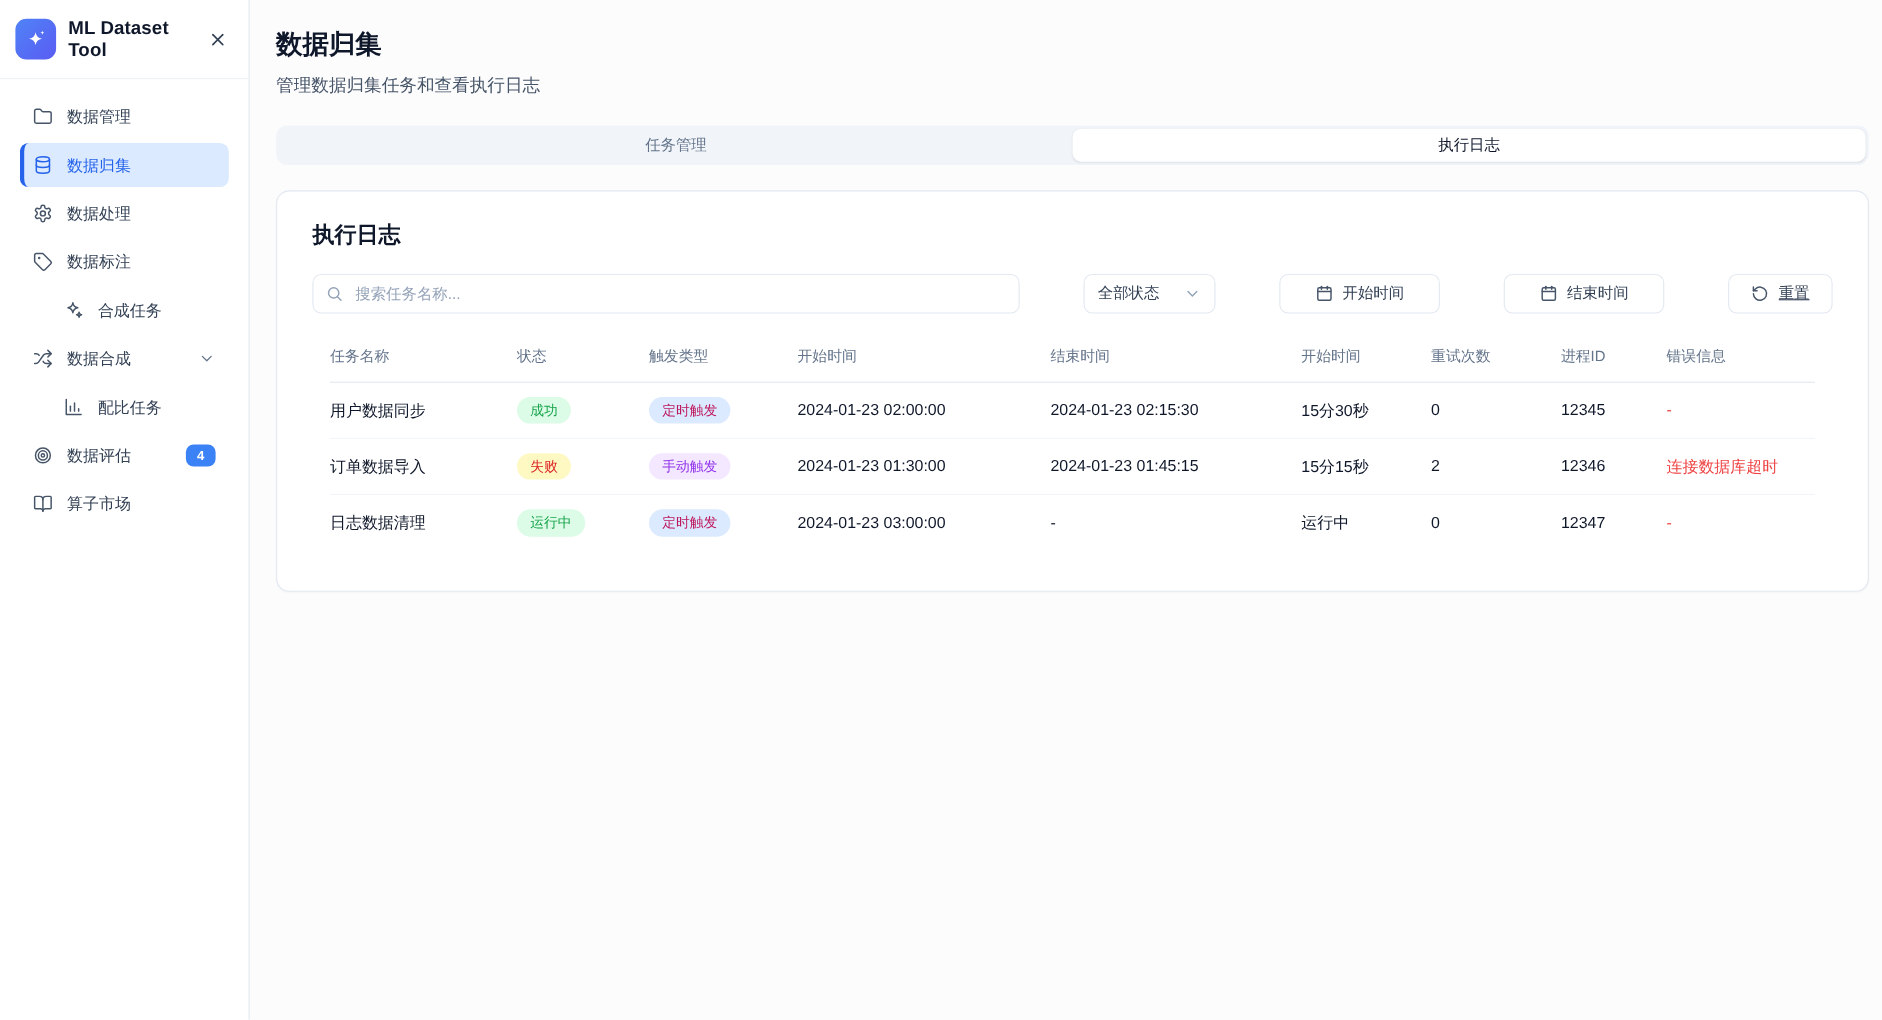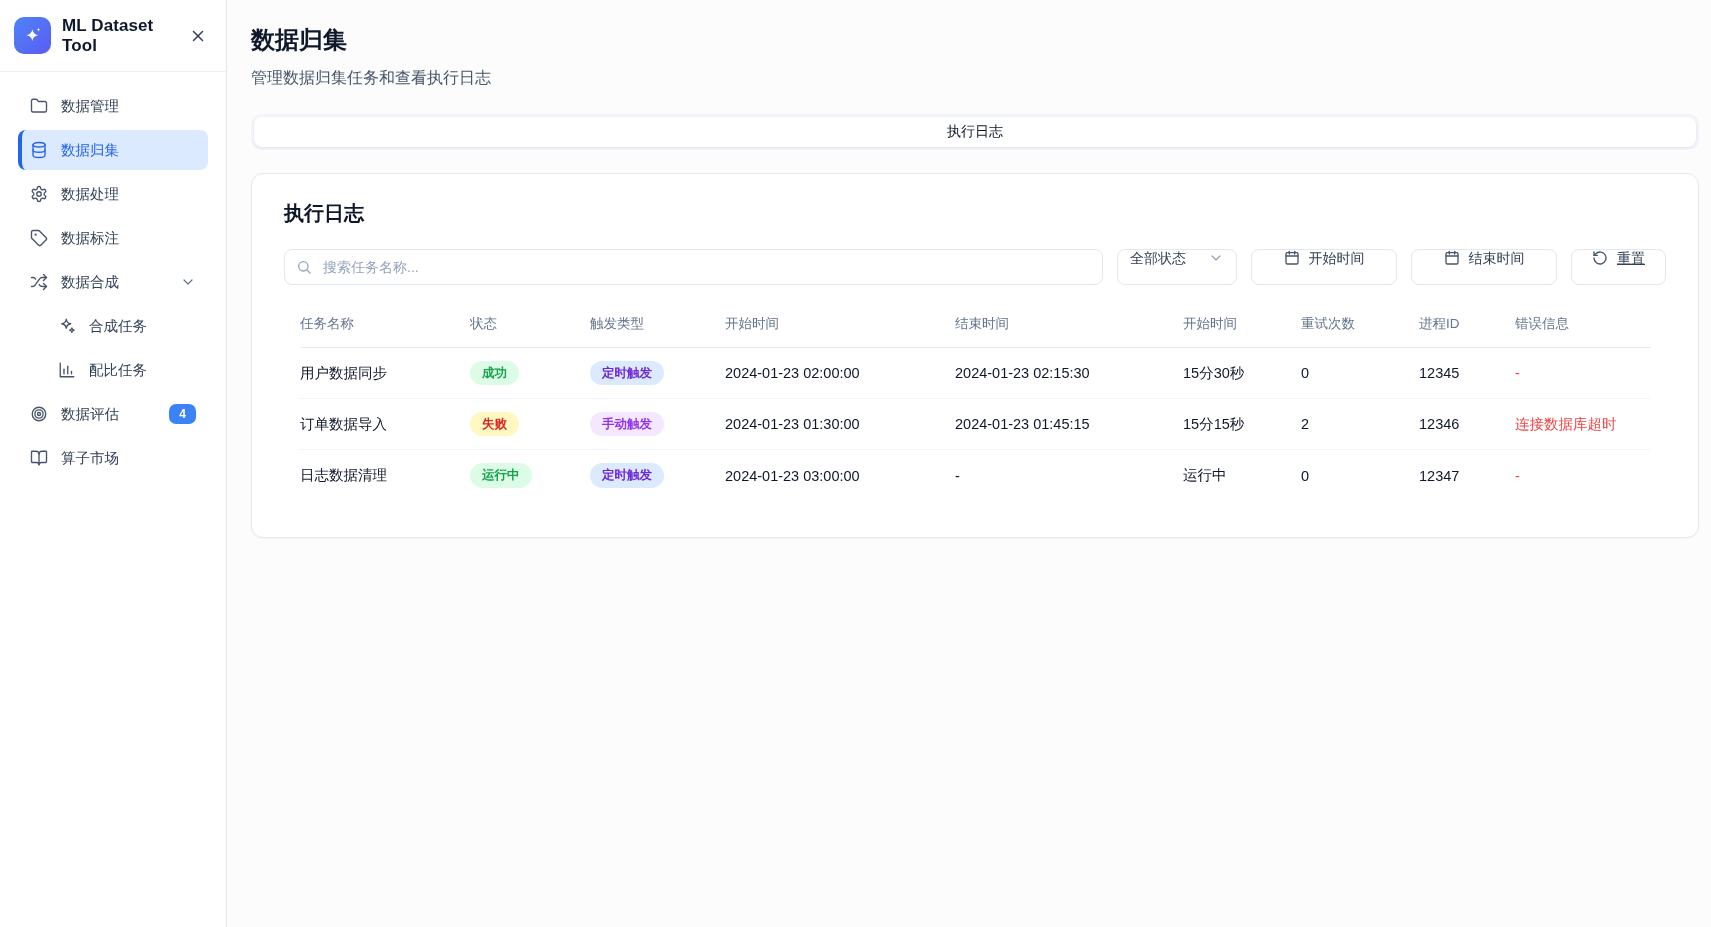--- a/index.html
+++ b/index.html
@@ -79,22 +79,22 @@
     position:absolute; left:12px; top:50%; transform:translateY(-50%); color:#94a3b8; display:flex;
   }
   .search-input {
     width:100%; height:36px; border:1px solid #e2e8f0; border-radius:8px;
     padding:0 12px 0 38px; font-size:14px; color:#0f172a; outline:none; background:#fff;
     font-family:inherit;
   }
   .search-input::placeholder { color:#94a3b8; }
   .ctl {
     height:36px; background:#fff; border:1px solid #e2e8f0; border-radius:8px;
-    display:flex; justify-content:center; gap:9px;
-    font-size:14px; color:#334155; cursor:pointer; font-family:inherit; flex-shrink:0;
+    display:flex; align-items:center; justify-content:center; gap:9px;
+    font-size:14px; color:#334155; cursor:pointer; font-family:inherit; flex-shrink:0;margin-left:44px;
   }
   .ctl .ctl-icon { display:flex; color:#475569; }
   .select-ctl { width:120px; justify-content:space-between; padding:0 12px; }
   .select-ctl .chev { color:#94a3b8; display:flex; }
   .date-ctl { width:146px; }
   .reset-ctl { width:95px;text-decoration:underline; }
 
   
   .table { margin-top:24px; padding:0 16px; }
   .cols {
@@ -102,26 +102,26 @@
     grid-template-columns:170px 120px 135px 230px 228px 118px 118px 96px 1fr;
     align-items:center;
   }
   .thead { border-bottom:1px solid #e2e8f0; padding:6px 0 14px 0; }
   .th { font-size:13.5px; color:#64748b; font-weight:400; text-align:left; }
   .trow { border-bottom:1px solid #f1f5f9; height:51px; }
   .trow:last-child { border-bottom:none; }
   .td { font-size:14.5px; color:#0f172a; }
   .pill {
     display:inline-block; padding:4px 12px; border-radius:9999px;
-    font-size:12.5px; font-weight:700; line-height:1.3;
+    font-size:12.5px; font-weight:400; line-height:1.3;
   }
   .pill.success  { background:#dcfce7; color:#16a34a; }
   .pill.error    { background:#fef9c3; color:#dc2626; }
   .pill.running  { background:#dcfce7; color:#16a34a; }
-  .pill.scheduled{ background:#dbeafe; color:#6d28d9; }
+  .pill.scheduled{ background:#dbeafe; color:#be185d; }
   .pill.manual   { background:#f3e8ff; color:#9333ea; }
   .td.err-red { color:#ef4444; }
 </style>
 </head>
 <body>
 
 <aside class="sidebar">
   <div class="sidebar-header">
     <div class="logo">
       <span style="display:flex;">
@@ -171,49 +171,49 @@
   </div>
       <div class="nav-item">
     <span class="nav-icon">
           <svg width="18" height="18" viewBox="0 0 24 24" fill="none" stroke="currentColor" stroke-width="1.8" stroke-linecap="round" stroke-linejoin="round">
             <path d="M12.586 2.586A2 2 0 0 0 11.172 2H4a2 2 0 0 0-2 2v7.172a2 2 0 0 0 .586 1.414l8.704 8.704a2.426 2.426 0 0 0 3.42 0l6.58-6.58a2.426 2.426 0 0 0 0-3.42z"></path>
             <circle cx="7.5" cy="7.5" r="0.6" fill="currentColor"></circle>
           </svg>
         </span>
     <span class="nav-label">数据标注</span>
   </div>
+      <div class="nav-item sub">
+    <span class="nav-icon">
+          <svg width="18" height="18" viewBox="0 0 24 24" fill="none" stroke="currentColor" stroke-width="1.8" stroke-linecap="round" stroke-linejoin="round">
+            <path d="M11 3c.6 3.8 2.2 5.4 6 6-3.8.6-5.4 2.2-6 6-.6-3.8-2.2-5.4-6-6 3.8-.6 5.4-2.2 6-6z"></path>
+            <path d="M18.5 14.5c.3 1.9 1.1 2.7 3 3-1.9.3-2.7 1.1-3 3-.3-1.9-1.1-2.7-3-3 1.9-.3 2.7-1.1 3-3z"></path>
+          </svg>
+        </span>
+    <span class="nav-label">合成任务</span>
+  </div>
       <div class="nav-item">
     <span class="nav-icon">
           <svg width="18" height="18" viewBox="0 0 24 24" fill="none" stroke="currentColor" stroke-width="1.8" stroke-linecap="round" stroke-linejoin="round">
             <path d="M2 18h1.4c1.3 0 2.5-.6 3.3-1.7l6.1-8.6c.8-1.1 2-1.7 3.3-1.7H22"></path>
             <path d="m18 2 4 4-4 4"></path>
             <path d="M2 6h1.9c1.5 0 2.9.9 3.6 2.2"></path>
             <path d="M22 18h-5.9c-1.3 0-2.6-.7-3.3-1.8l-.5-.8"></path>
             <path d="m18 14 4 4-4 4"></path>
           </svg>
         </span>
     <span class="nav-label">数据合成</span>
   <span class="nav-chevron">
           <svg width="16" height="16" viewBox="0 0 24 24" fill="none" stroke="currentColor" stroke-width="1.8" stroke-linecap="round" stroke-linejoin="round">
             <path d="m6 9 6 6 6-6"></path>
           </svg>
         </span>
       </div>
       <div class="nav-item sub">
     <span class="nav-icon">
           <svg width="18" height="18" viewBox="0 0 24 24" fill="none" stroke="currentColor" stroke-width="1.8" stroke-linecap="round" stroke-linejoin="round">
-            <path d="M11 3c.6 3.8 2.2 5.4 6 6-3.8.6-5.4 2.2-6 6-.6-3.8-2.2-5.4-6-6 3.8-.6 5.4-2.2 6-6z"></path>
-            <path d="M18.5 14.5c.3 1.9 1.1 2.7 3 3-1.9.3-2.7 1.1-3 3-.3-1.9-1.1-2.7-3-3 1.9-.3 2.7-1.1 3-3z"></path>
-          </svg>
-        </span>
-    <span class="nav-label">合成任务</span>
-  </div>
-      <div class="nav-item sub">
-    <span class="nav-icon">
-          <svg width="18" height="18" viewBox="0 0 24 24" fill="none" stroke="currentColor" stroke-width="1.8" stroke-linecap="round" stroke-linejoin="round">
             <path d="M3 3v18h18"></path>
             <path d="M8 17v-6"></path>
             <path d="M13 17V7"></path>
             <path d="M18 17v-3"></path>
           </svg>
         </span>
     <span class="nav-label">配比任务</span>
   </div>
       <div class="nav-item">
     <span class="nav-icon">
@@ -236,20 +236,21 @@
     <span class="nav-label">算子市场</span>
   </div>
     </nav>
 </aside>
 
 <main class="main">
   <h1 class="page-title">数据归集</h1>
   <p class="page-subtitle">管理数据归集任务和查看执行日志</p>
 
   <div class="tabs">
+    <div class="tab">任务管理</div>
     <div class="tab active">执行日志</div>
   </div>
 
   <section class="card">
     <h2 class="card-title">执行日志</h2>
 
     <div class="filters">
       <div class="search-wrap">
         <span class="search-icon">
           <svg width="16" height="16" viewBox="0 0 24 24" fill="none" stroke="currentColor" stroke-width="2" stroke-linecap="round">

